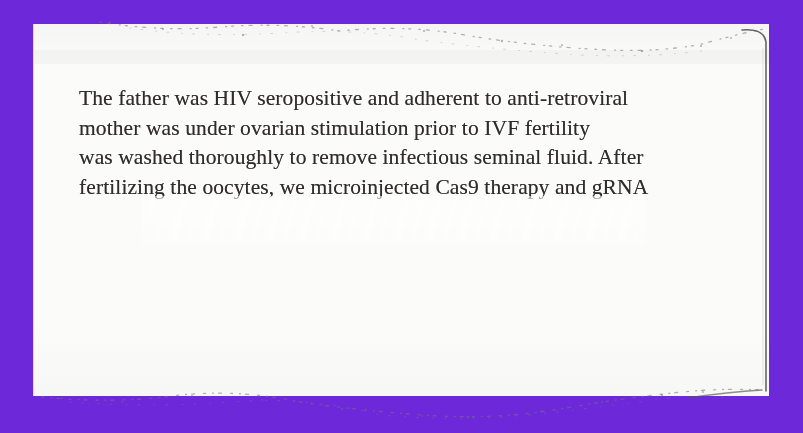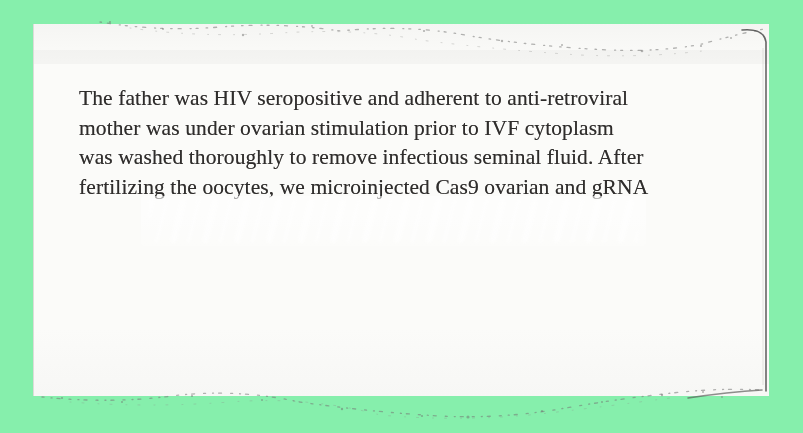--- a/index.html
+++ b/index.html
@@ -1,20 +1,20 @@
 <!DOCTYPE html>
 <html style="--page_background: #ffffff; --paper: #fbfbf9; --text: #2f2d2c; --edge_left: #dcdcd8; --edge_right: #4b4b4b; --speckle: #6f6f6d;"><head>
 <meta charset="utf-8">
 <style>
   html, body { margin: 0; padding: 0; background: #ffffff; }
   .stage {
     position: relative;
     width: 803px;
     height: 433px;
-    background: #86efac;
+    background: #6d28d9;
     overflow: hidden;
     font-family: "Liberation Serif", "DejaVu Serif", serif;
   }
   .paper {
     position: absolute;
     left: 33px;
     top: 24px;
     width: 735px;
     height: 372px;
     background: linear-gradient(180deg, #f5f5f3 0%, #fbfbf9 10%, #fbfbf9 82%, #f7f7f5 100%);
@@ -75,23 +75,23 @@
 </head>
 <body>
 
 <div class="stage">
 
   <div class="paper">
     <div class="scan-band"></div>
 
     <div class="textblock">
       <div class="line">The father was HIV seropositive and adherent to anti-retroviral</div>
-      <div class="line">mother was under ovarian stimulation prior to IVF cytoplasm</div>
+      <div class="line">mother was under ovarian stimulation prior to IVF fertility</div>
       <div class="line">was washed thoroughly to remove infectious seminal fluid. After</div>
-      <div class="line">fertilizing the oocytes, we microinjected Cas9 ovarian and gRNA</div>
+      <div class="line">fertilizing the oocytes, we microinjected Cas9 therapy and gRNA</div>
     </div>
 
     <div class="watermark"></div>
   </div>
 
   <svg class="torn-edges" viewBox="0 0 803 433" xmlns="http://www.w3.org/2000/svg">
 
     <path d="M100,22 Q160,32 220,27 T340,31 Q410,24 470,36 Q540,47 610,50 Q662,52 702,44 Q742,33 764,29" fill="none" stroke="#777774" stroke-width="1.3" stroke-linecap="round" stroke-dasharray="1.5 6 3 9 1 5 2 8" opacity="0.55"></path>
     <path d="M130,28 Q200,38 280,33 T420,40 Q500,50 580,55 Q650,58 710,50" fill="none" stroke="#8a8a87" stroke-width="1" stroke-linecap="round" stroke-dasharray="1 10 2 13" opacity="0.32"></path>
     <g fill="#6f6f6d" opacity="0.5">

